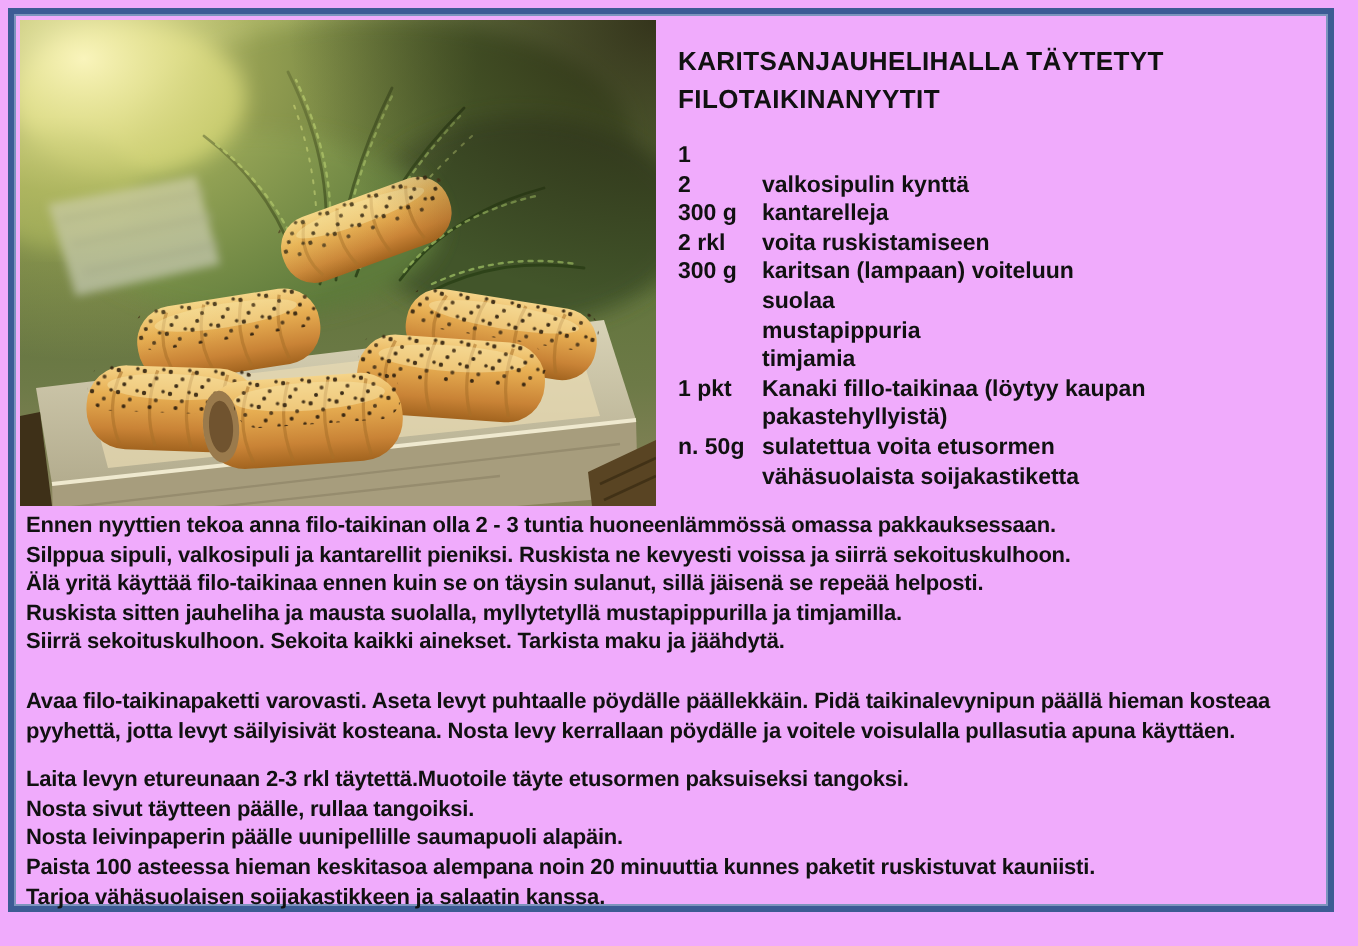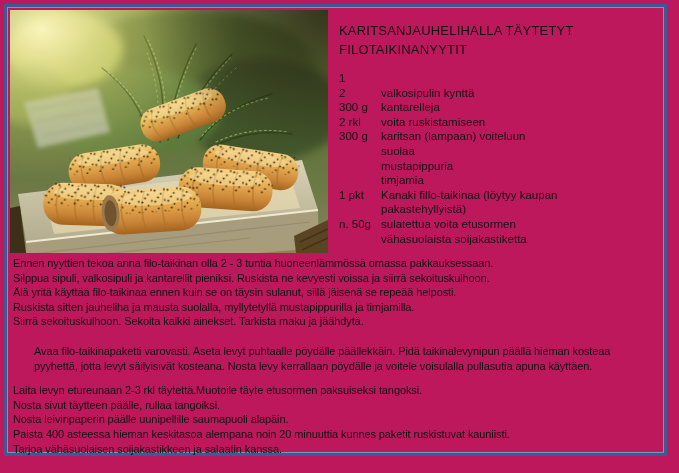--- a/index.html
+++ b/index.html
@@ -1,18 +1,18 @@
 <!DOCTYPE html>
 <html><head>
 <meta charset="utf-8">
 <style>
   html,body{margin:0;padding:0;background:#ffffff;}
   .stage{
-    position:relative;width:679px;height:473px;background:#be185d;
-    font-family:"Liberation Sans",sans-serif;font-weight:normal;color:#111;
+    position:relative;width:679px;height:473px;background:#f0abfc;
+    font-family:"Liberation Sans",sans-serif;font-weight:bold;color:#111;
     overflow:hidden;
   }
   .frame{
     position:absolute;left:4px;top:4px;width:663px;height:452px;
     border:3px solid #3c5b95;box-sizing:border-box;
     box-shadow:inset 0 0 0 1px #7d94bd;
   }
   .photo{
     position:absolute;left:10px;top:10px;width:318px;height:243px;
     overflow:hidden;background:#5d7238;
@@ -27,21 +27,21 @@
     font-size:11.5px;line-height:14.6px;
   }
   .ing-row{display:flex;align-items:flex-start;}
   .ing-qty{flex:0 0 42px;white-space:nowrap;}
   .ing-name{width:246px;}
   .instructions{
     position:absolute;left:13px;top:256px;width:660px;
     font-size:11px;line-height:14.6px;letter-spacing:-.1px;
   }
   .para{margin:0 0 15px 0;}
-  .para:nth-child(2){margin-bottom:10px;margin-left:21px;}
+  .para:nth-child(2){margin-bottom:10px;}
   .para:last-child{margin-bottom:13px;}
   .line{white-space:nowrap;}
 </style>
 </head>
 <body>
 
 <div class="stage">
   <div class="frame"></div>
 
   <div class="photo">
@@ -257,17 +257,17 @@
         <div class="line">Siirrä sekoituskulhoon. Sekoita kaikki ainekset. Tarkista maku ja jäähdytä.</div>
       </div>
       <div class="para">
         <div class="line">Avaa filo-taikinapaketti varovasti. Aseta levyt puhtaalle pöydälle päällekkäin. Pidä taikinalevynipun päällä hieman kosteaa</div>
         <div class="line">pyyhettä, jotta levyt säilyisivät kosteana. Nosta levy kerrallaan pöydälle ja voitele voisulalla pullasutia apuna käyttäen.</div>
       </div>
       <div class="para">
         <div class="line">Laita levyn etureunaan 2-3 rkl täytettä.Muotoile täyte etusormen paksuiseksi tangoksi.</div>
         <div class="line">Nosta sivut täytteen päälle, rullaa tangoiksi.</div>
         <div class="line">Nosta leivinpaperin päälle uunipellille saumapuoli alapäin.</div>
-        <div class="line">Paista 400 asteessa hieman keskitasoa alempana noin 20 minuuttia kunnes paketit ruskistuvat kauniisti.</div>
+        <div class="line">Paista 100 asteessa hieman keskitasoa alempana noin 20 minuuttia kunnes paketit ruskistuvat kauniisti.</div>
         <div class="line">Tarjoa vähäsuolaisen soijakastikkeen ja salaatin kanssa.</div>
       </div>
     </div>
 </div>
 
 </body></html>

